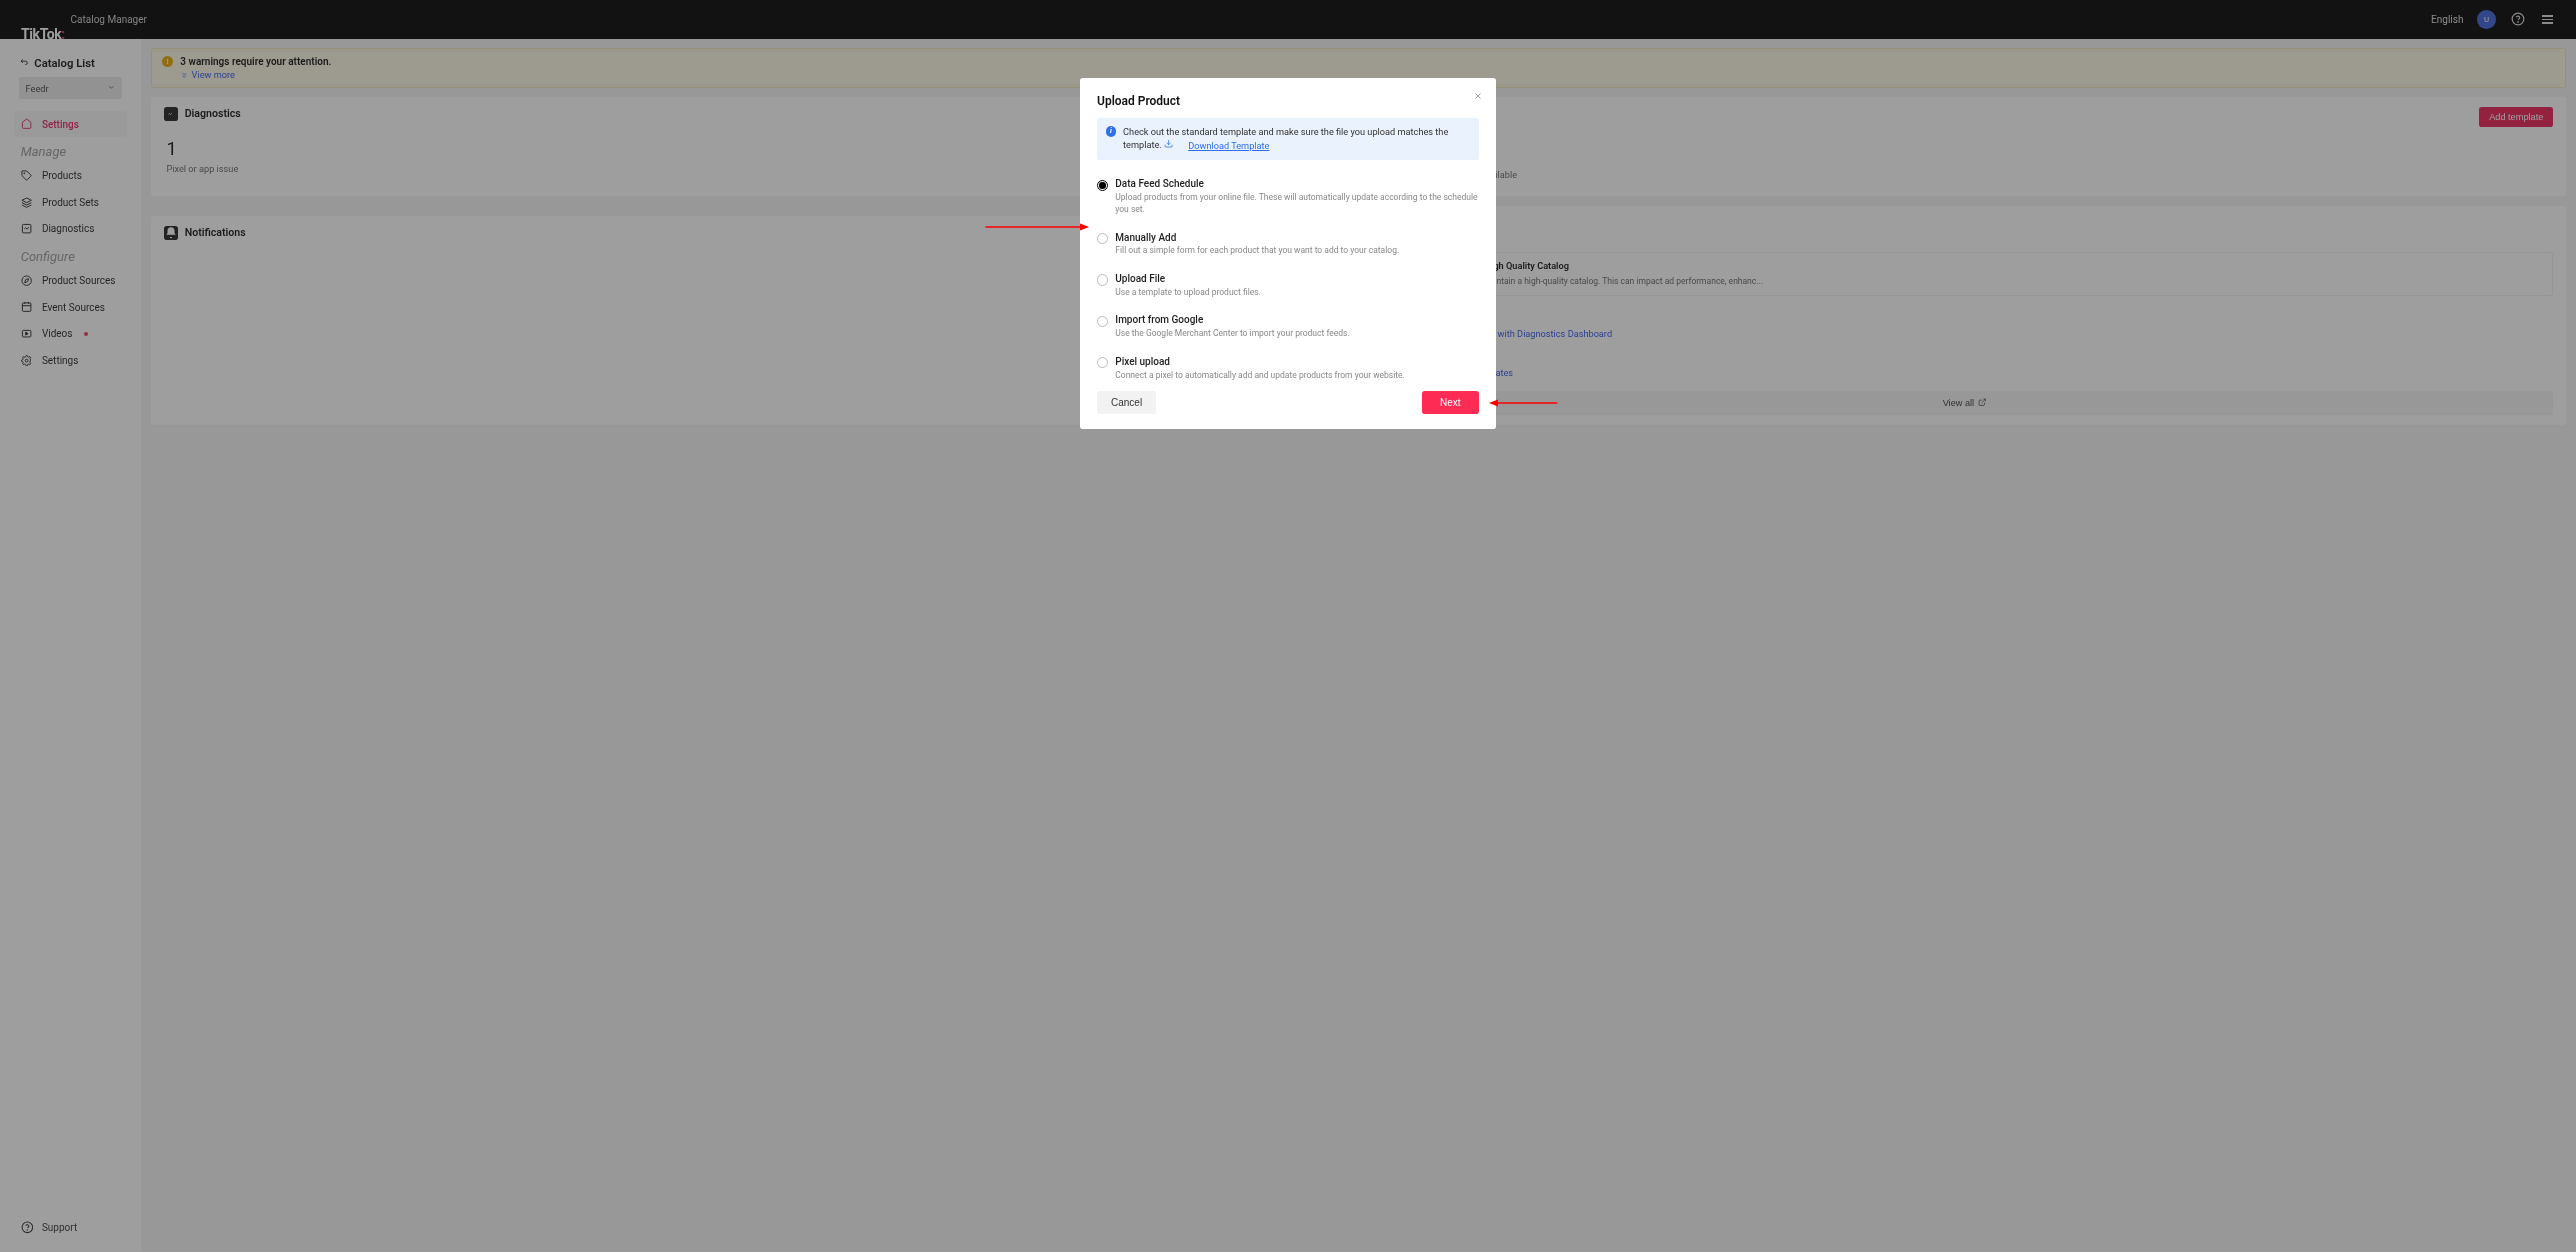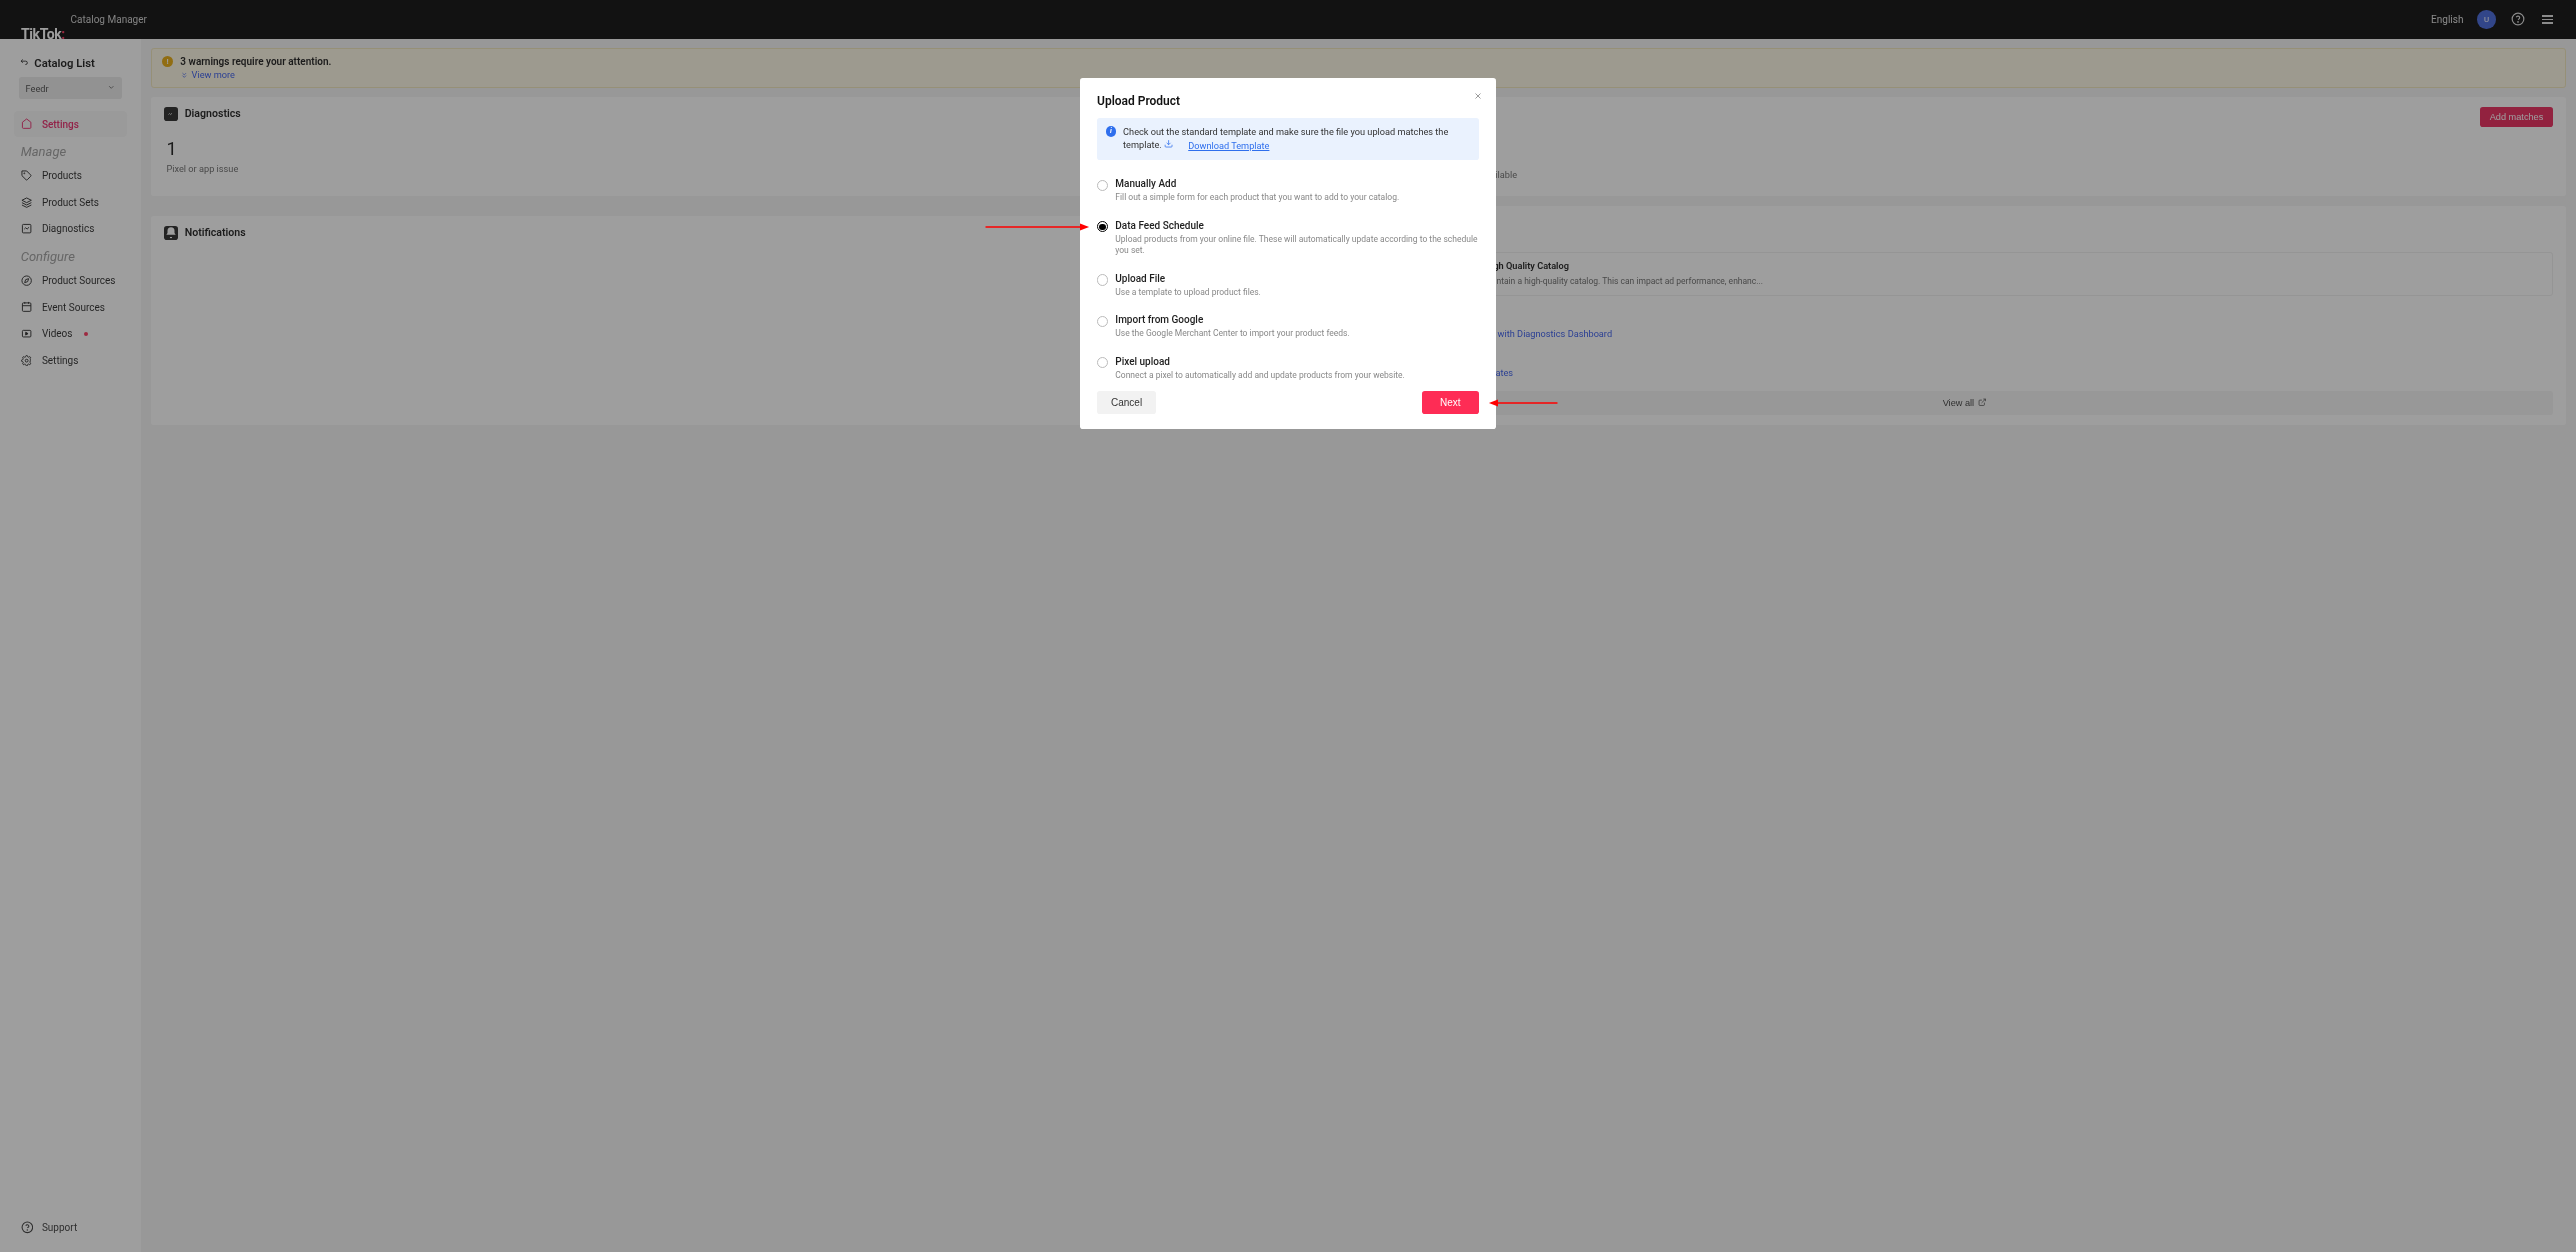--- a/index.html
+++ b/index.html
@@ -277,21 +277,21 @@
       <div class="card" style="grid-column:2;">
         <div class="card-head">
           <div class="card-head-left">
             <span class="ic">
                 <svg viewBox="0 0 24 24" fill="none" stroke="currentColor" stroke-width="2">
                   <path d="M20.59 13.41l-7.17 7.17a2 2 0 0 1-2.83 0L2 12V2h10l8.59 8.59a2 2 0 0 1 0 2.82z"></path>
                 </svg>
               </span>
             <span>Products</span>
           </div>
-          <button class="btn-primary">Add matches</button>
+          <button class="btn-primary">Add template</button>
         </div>
         <div class="stats">
           <div>
             <div class="stat-val">0</div>
             <div class="stat-lbl">All products</div>
           </div>
           <div>
             <div class="stat-val">0</div>
             <div class="stat-lbl">Unavailable</div>
           </div>
@@ -379,31 +379,31 @@
               <polyline points="7 10 12 15 17 10"></polyline>
               <line x1="12" y1="15" x2="12" y2="3"></line>
             </svg>
           <span>Download Template</span>
         </span>
       </div>
     </div>
 
     <div class="options">
       <div class="opt">
+        <div class="radio sel"></div>
+        <div>
+          <div class="opt-title">Data Feed Schedule</div>
+          <div class="opt-desc">Upload products from your online file. These will automatically update according to the schedule you set.</div>
+        </div>
+      </div>
+      <div class="opt">
         <div class="radio"></div>
         <div>
           <div class="opt-title">Manually Add</div>
           <div class="opt-desc">Fill out a simple form for each product that you want to add to your catalog.</div>
-        </div>
-      </div>
-      <div class="opt">
-        <div class="radio sel"></div>
-        <div>
-          <div class="opt-title">Data Feed Schedule</div>
-          <div class="opt-desc">Upload products from your online file. These will automatically update according to the schedule you set.</div>
         </div>
       </div>
       <div class="opt">
         <div class="radio"></div>
         <div>
           <div class="opt-title">Upload File</div>
           <div class="opt-desc">Use a template to upload product files.</div>
         </div>
       </div>
       <div class="opt">

